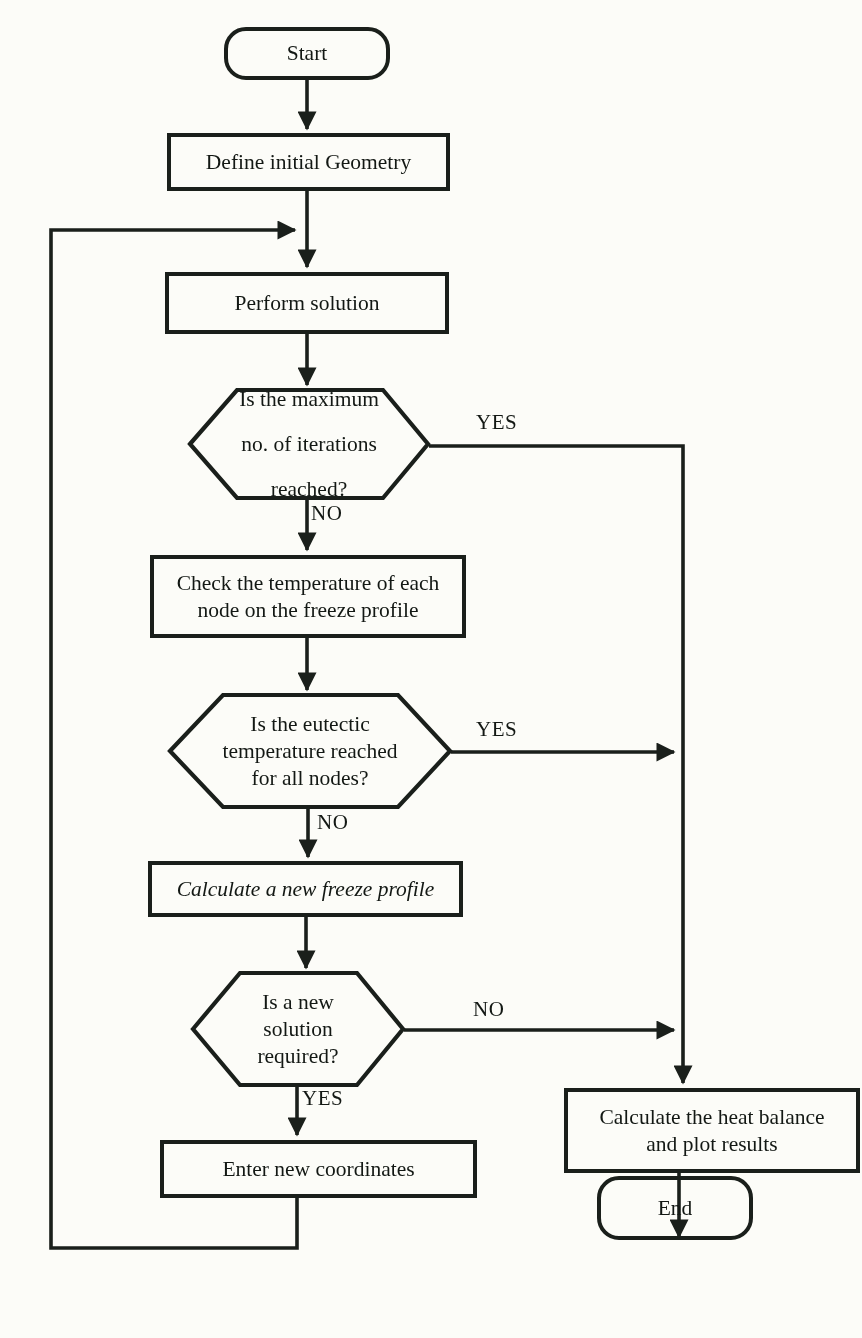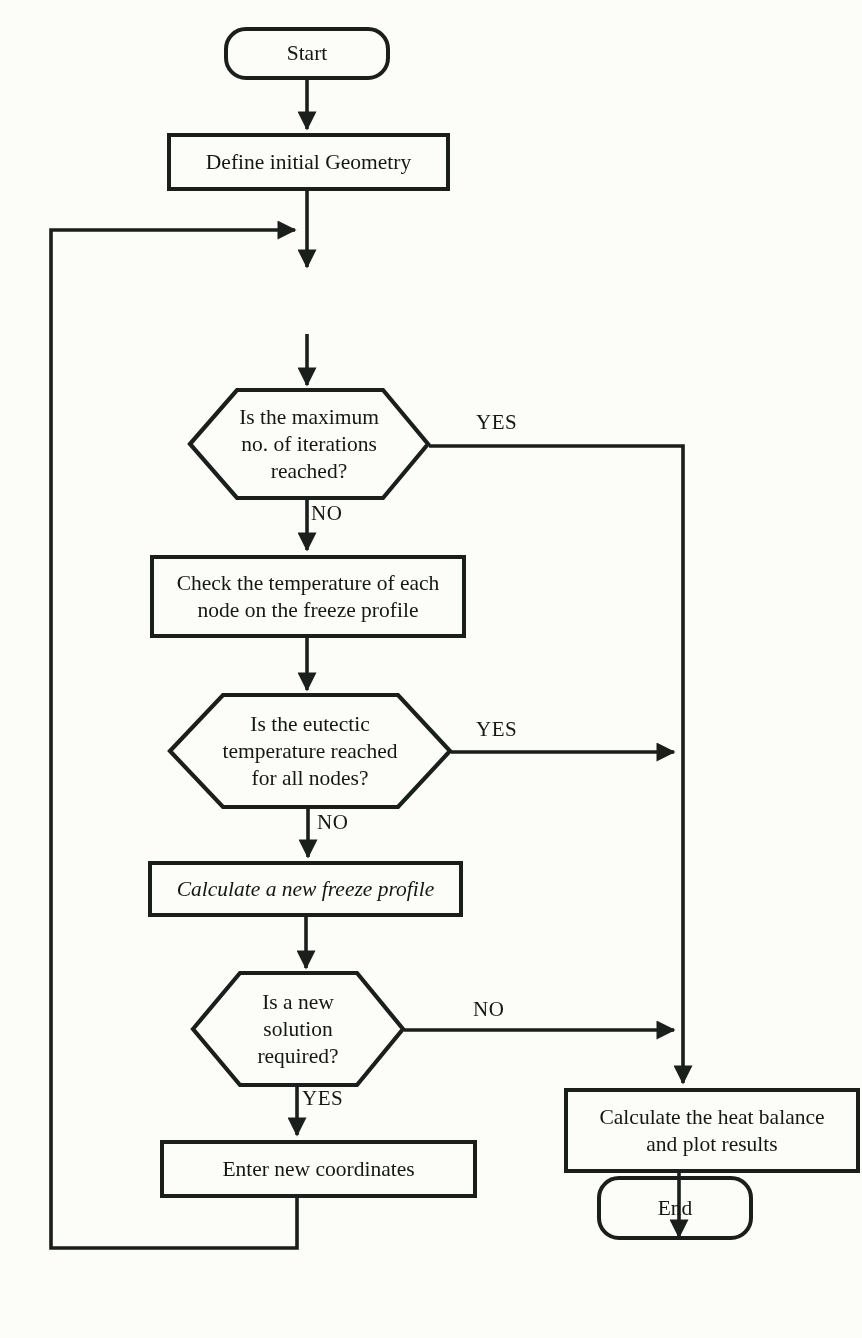--- a/index.html
+++ b/index.html
@@ -82,20 +82,23 @@
   </svg>
 
   <div class="node terminator" style="left:224px; top:27px; width:166px; height:53px;">
     <span>Start</span>
   </div>
 
   <div class="node" style="left:167px; top:133px; width:283px; height:58px;">
     <span>Define initial Geometry</span>
   </div>
 
+  <div class="node" style="left:165px; top:272px; width:284px; height:62px;">
+    <span>Perform solution</span>
+  </div>
 
   <div class="node" style="left:150px; top:555px; width:316px; height:83px;">
     <span>Check the temperature of each</span>
     <span>node on the freeze profile</span>
   </div>
 
   <div class="node" style="left:148px; top:861px; width:315px; height:56px;font-style:italic;">
     <span>Calculate a new freeze profile</span>
   </div>
 
@@ -105,21 +108,21 @@
 
   <div class="node" style="left:532px; top:1088px; width:296px; height:85px;margin-left:32px;">
     <span>Calculate the heat balance</span>
     <span>and plot results</span>
   </div>
 
   <div class="node terminator" style="left:597px; top:1176px; width:156px; height:64px;">
     <span>End</span>
   </div>
 
-  <div class="hex-label" style="left:190px; top:390px; width:238px; height:108px;">
+  <div class="hex-label" style="left:190px; top:390px; width:238px; height:108px;gap:18px;">
     <span>Is the maximum</span>
     <span>no. of iterations</span>
     <span>reached?</span>
   </div>
 
   <div class="hex-label" style="left:170px; top:695px; width:280px; height:112px;">
     <span>Is the eutectic</span>
     <span>temperature reached</span>
     <span>for all nodes?</span>
   </div>

